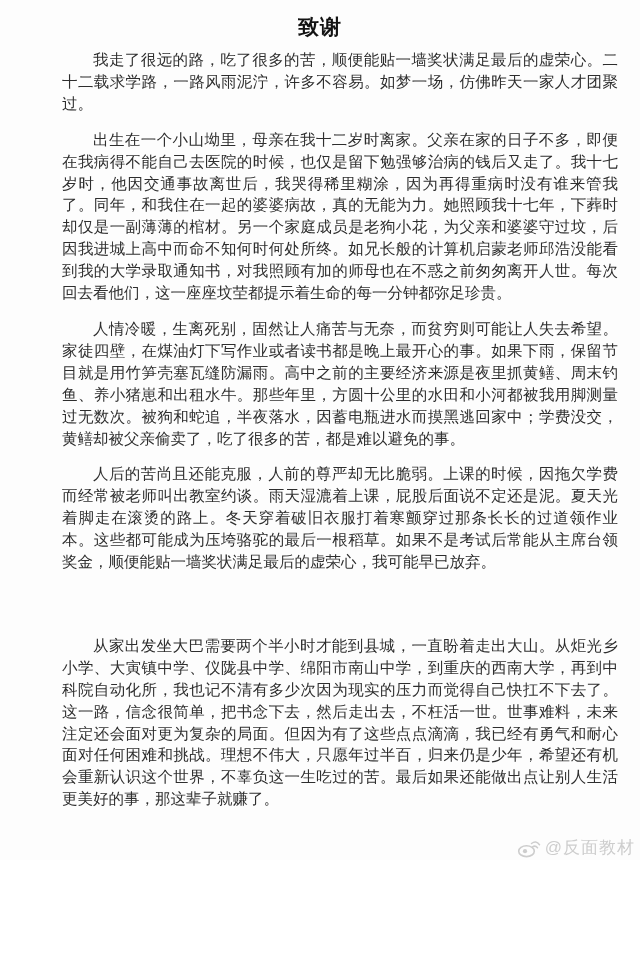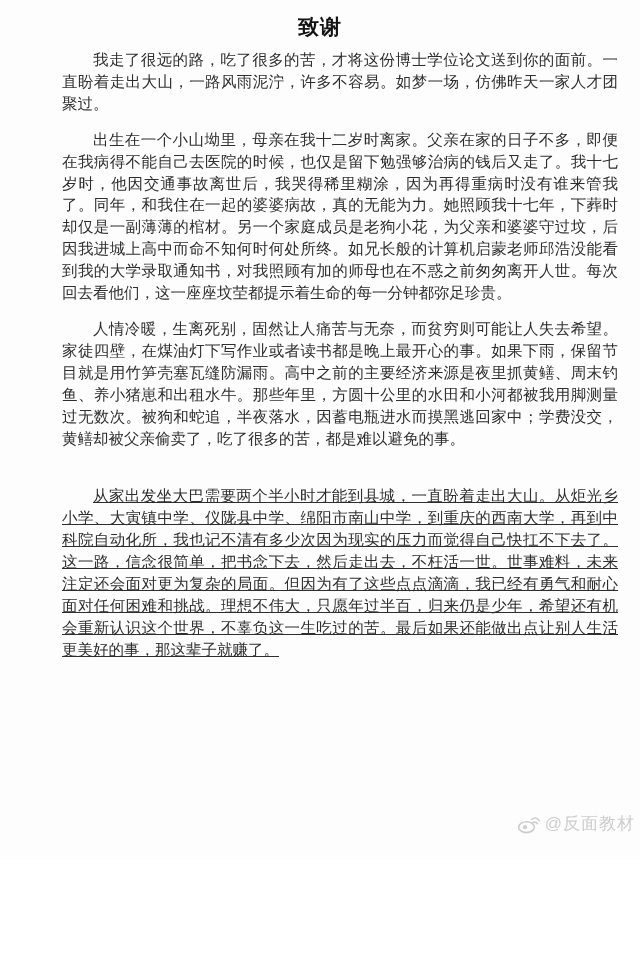--- a/index.html
+++ b/index.html
@@ -30,27 +30,26 @@
     margin: 8px 22px 0 62px;
     font-size: 15.5px;
     line-height: 21.9px;
     text-align: justify;
   }
   .doc-body p {
     margin: 0 0 14px 0;
     text-indent: 2em;
   }
   .doc-body p.page-break {
-    margin-top: 36px; 
-    text-decoration: underline;
+    margin-top: 62px; 
   }
   .watermark {
     position: absolute;
     right: 5px;
-    bottom: 25px;
+    bottom: 1px;
     display: flex;
     align-items: center;
     gap: 4px;
     color: #cdcdcd;
     font-family: "Liberation Sans", "DejaVu Sans", sans-serif;
     font-size: 17px;
     letter-spacing: 1px;
     user-select: none;
   }
   .watermark svg {
@@ -58,23 +57,24 @@
   }
 </style>
 </head>
 <body>
 
 <div class="page">
 
   <h1 class="doc-title">致谢</h1>
 
   <div class="doc-body">
-    <p>我走了很远的路，吃了很多的苦，才将这份博士学位论文送到你的面前。一直盼着走出大山，一路风雨泥泞，许多不容易。如梦一场，仿佛昨天一家人才团聚过。</p>
+    <p>我走了很远的路，吃了很多的苦，顺便能贴一墙奖状满足最后的虚荣心。二十二载求学路，一路风雨泥泞，许多不容易。如梦一场，仿佛昨天一家人才团聚过。</p>
     <p>出生在一个小山坳里，母亲在我十二岁时离家。父亲在家的日子不多，即便在我病得不能自己去医院的时候，也仅是留下勉强够治病的钱后又走了。我十七岁时，他因交通事故离世后，我哭得稀里糊涂，因为再得重病时没有谁来管我了。同年，和我住在一起的婆婆病故，真的无能为力。她照顾我十七年，下葬时却仅是一副薄薄的棺材。另一个家庭成员是老狗小花，为父亲和婆婆守过坟，后因我进城上高中而命不知何时何处所终。如兄长般的计算机启蒙老师邱浩没能看到我的大学录取通知书，对我照顾有加的师母也在不惑之前匆匆离开人世。每次回去看他们，这一座座坟茔都提示着生命的每一分钟都弥足珍贵。</p>
     <p>人情冷暖，生离死别，固然让人痛苦与无奈，而贫穷则可能让人失去希望。家徒四壁，在煤油灯下写作业或者读书都是晚上最开心的事。如果下雨，保留节目就是用竹笋壳塞瓦缝防漏雨。高中之前的主要经济来源是夜里抓黄鳝、周末钓鱼、养小猪崽和出租水牛。那些年里，方圆十公里的水田和小河都被我用脚测量过无数次。被狗和蛇追，半夜落水，因蓄电瓶进水而摸黑逃回家中；学费没交，黄鳝却被父亲偷卖了，吃了很多的苦，都是难以避免的事。</p>
+    <p>人后的苦尚且还能克服，人前的尊严却无比脆弱。上课的时候，因拖欠学费而经常被老师叫出教室约谈。雨天湿漉着上课，屁股后面说不定还是泥。夏天光着脚走在滚烫的路上。冬天穿着破旧衣服打着寒颤穿过那条长长的过道领作业本。这些都可能成为压垮骆驼的最后一根稻草。如果不是考试后常能从主席台领奖金，顺便能贴一墙奖状满足最后的虚荣心，我可能早已放弃。</p>
     <p class="page-break">从家出发坐大巴需要两个半小时才能到县城，一直盼着走出大山。从炬光乡小学、大寅镇中学、仪陇县中学、绵阳市南山中学，到重庆的西南大学，再到中科院自动化所，我也记不清有多少次因为现实的压力而觉得自己快扛不下去了。这一路，信念很简单，把书念下去，然后走出去，不枉活一世。世事难料，未来注定还会面对更为复杂的局面。但因为有了这些点点滴滴，我已经有勇气和耐心面对任何困难和挑战。理想不伟大，只愿年过半百，归来仍是少年，希望还有机会重新认识这个世界，不辜负这一生吃过的苦。最后如果还能做出点让别人生活更美好的事，那这辈子就赚了。</p>
   </div>
 
   <div class="watermark">
     <span>
       <svg width="24" height="20" viewBox="0 0 24 20">
         <ellipse cx="9.5" cy="13.2" rx="7.8" ry="5.4" fill="none" stroke="#cdcdcd" stroke-width="1.6"></ellipse>
         <circle cx="8" cy="13.2" r="2.1" fill="#cdcdcd"></circle>
         <path d="M14.5 5.5 q4.5 -3.5 8 1.2" fill="none" stroke="#cdcdcd" stroke-width="1.5" stroke-linecap="round"></path>
         <path d="M15.5 8.8 q2.8 -1.8 5 1" fill="none" stroke="#cdcdcd" stroke-width="1.5" stroke-linecap="round"></path>

